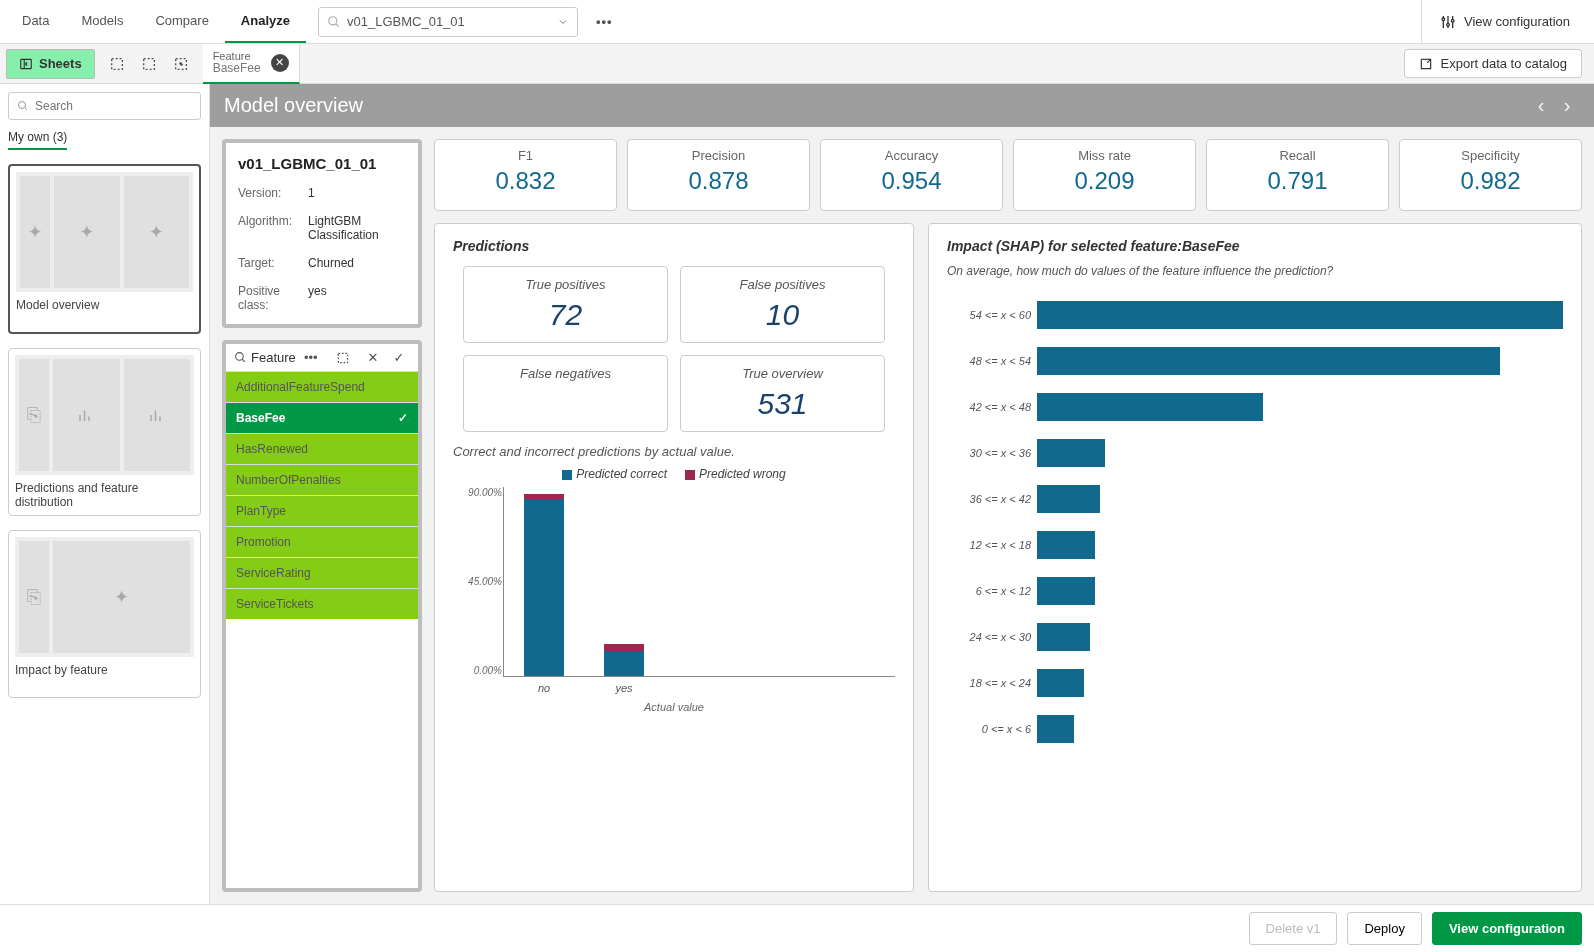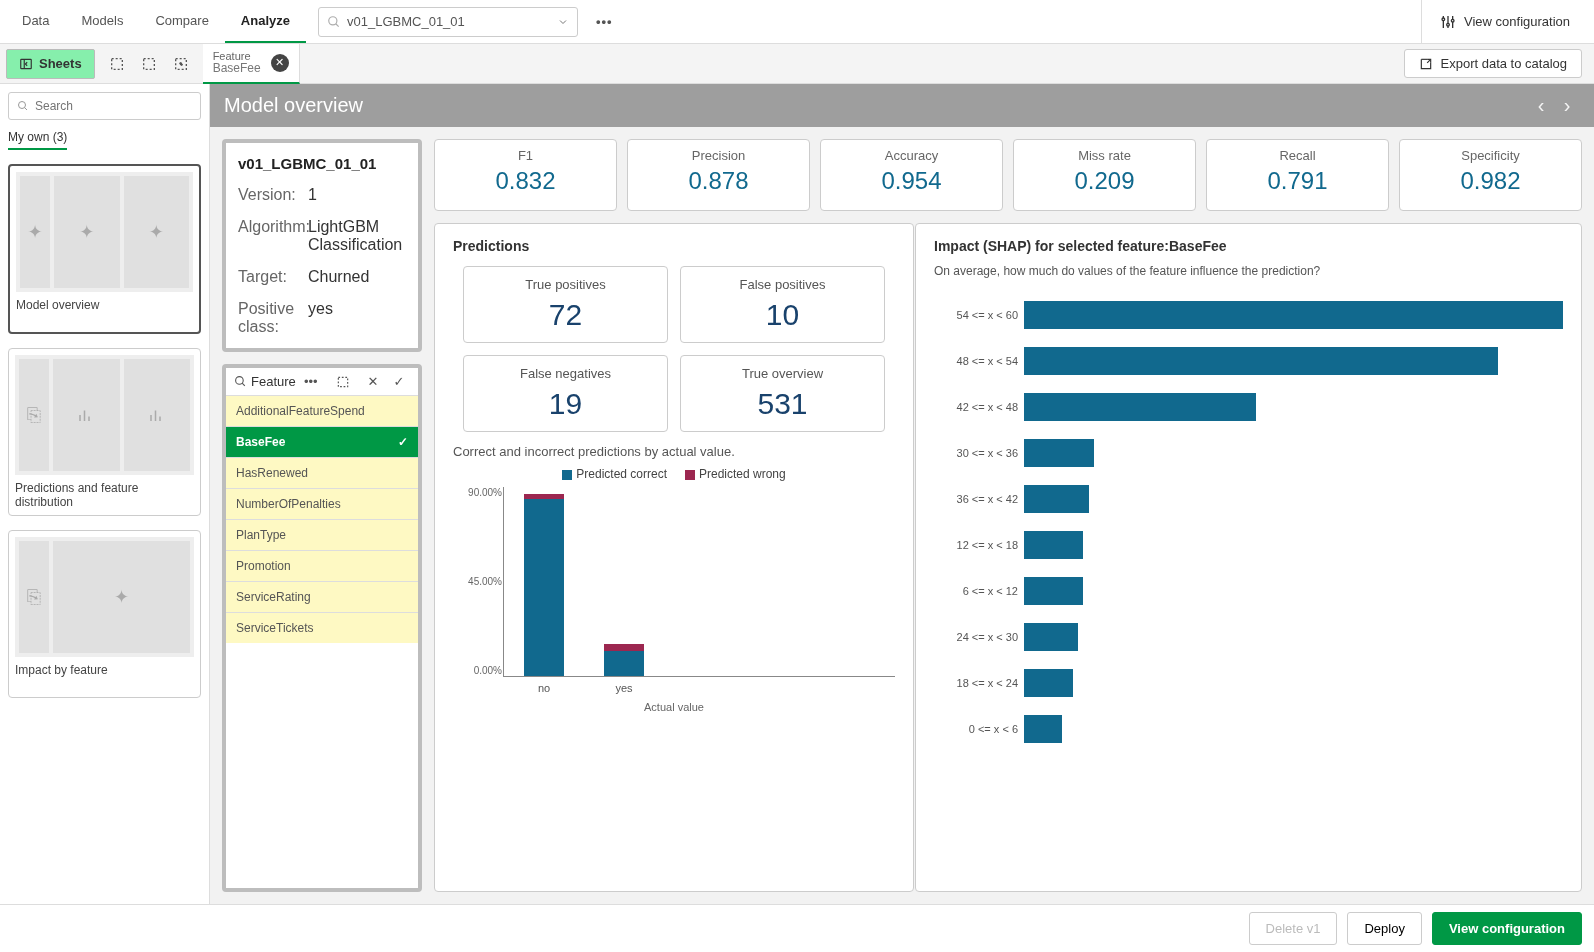--- a/index.html
+++ b/index.html
@@ -42,38 +42,38 @@
   .main { flex:1; background:#f2f2f2; display:flex; flex-direction:column; overflow:hidden;}
   .overview-header { background:#9e9e9e; color:#fff; font-size:20px; padding:10px 14px; display:flex; align-items:center;}
   .overview-header .spacer{flex:1;}
   .overview-header .nav-ar{ width:26px; text-align:center; cursor:pointer; opacity:.9;}
   .content { flex:1; padding:12px; display:grid; grid-template-columns: 200px 1fr; grid-template-rows: 72px 1fr; gap:12px; overflow:auto;}
   
   .leftcol { grid-row:1 / span 2; display:flex; flex-direction:column; gap:12px;}
   .card { background:#fff; border:1px solid #ccc; border-radius:4px; }
   .model-card { border:4px solid #bdbdbd; padding:12px;}
   .model-card h3 { font-size:15px; font-weight:700; color:#222; margin-bottom:14px;}
-  .kv { display:grid; grid-template-columns: 70px 1fr; row-gap:14px; font-size:16px; color:#555;}
+  .kv { display:grid; grid-template-columns: 70px 1fr; row-gap:14px; font-size:12px; color:#555;}
   .kv .k{color:#666;}
   .kv .v{color:#333; font-weight:500;}
   .feature-panel { border:4px solid #bdbdbd; flex:1; display:flex; flex-direction:column;}
   .feature-toolbar { display:flex; align-items:center; gap:4px; padding:6px 8px; font-size:13px;}
   .feature-toolbar .lbl{font-weight:500;}
   .feature-toolbar .sp{flex:1;}
   .feature-toolbar .ic{cursor:pointer; width:22px; text-align:center; color:#555;}
   .feature-list{flex:1;}
-  .feature-item{padding:8px 10px; font-size:12px; color:#555; border-top:1px solid #ddd; cursor:pointer; display:flex; justify-content:space-between; align-items:center; background:#fef9c3;}
+  .feature-item{padding:8px 10px; font-size:12px; color:#555; border-top:1px solid #ddd; cursor:pointer; display:flex; justify-content:space-between; align-items:center; background:#84cc16;}
   .feature-item.selected{background:#009845; color:#fff; font-weight:600;}
   
   .metrics { display:grid; grid-template-columns: repeat(6,1fr); gap:10px;}
   .metric { background:#fff; border:1px solid #ccc; border-radius:4px; text-align:center; padding:8px 4px;}
   .metric .mlabel{ font-size:13px; color:#666; margin-bottom:4px;}
   .metric .mval{ font-size:24px; color:#11698e;}
   
-  .panels { display:grid; grid-template-columns: 480px 1fr; gap:1px;}
+  .panels { display:grid; grid-template-columns: 480px 1fr; gap:14px;font-style:italic;}
   .panel { background:#fff; border:1px solid #ccc; border-radius:4px; padding:14px 18px;}
   .panel h4{font-size:14px; font-weight:700; margin-bottom:10px; color:#333;}
   .confusion { display:grid; grid-template-columns:1fr 1fr; gap:12px; margin:12px 10px;}
   .cmcell{ border:1px solid #ccc; border-radius:4px; padding:10px 8px; text-align:center;}
   .cmcell .cl{font-size:13px; color:#555; margin-bottom:6px;}
   .cmcell .cv{font-size:30px; color:#19426c; font-weight:400;}
   .subhead{font-size:13px; color:#555; margin:8px 0 8px;}
   
   .legend{display:flex; gap:18px; justify-content:center; font-size:12px; color:#444; margin-bottom:6px;}
   .legend .sw{display:inline-block; width:10px;height:10px; margin-right:4px; vertical-align:middle;}
@@ -331,21 +331,20 @@
             <div class="cmcell">
               <div class="cl">True positives</div>
               <div class="cv">72</div>
             </div>
             <div class="cmcell">
               <div class="cl">False positives</div>
               <div class="cv">10</div>
             </div>
             <div class="cmcell">
               <div class="cl">False negatives</div>
-              <div class="cv">19</div>
             </div>
             <div class="cmcell">
               <div class="cl">True overview</div>
               <div class="cv">531</div>
             </div>
           </div>
           <div class="subhead">Correct and incorrect predictions by actual value.</div>
           <div class="legend">
             <span><span class="sw" style="background:#11698e"></span><span>Predicted correct</span></span>
             <span><span class="sw" style="background:#9c2750"></span><span>Predicted wrong</span></span>

